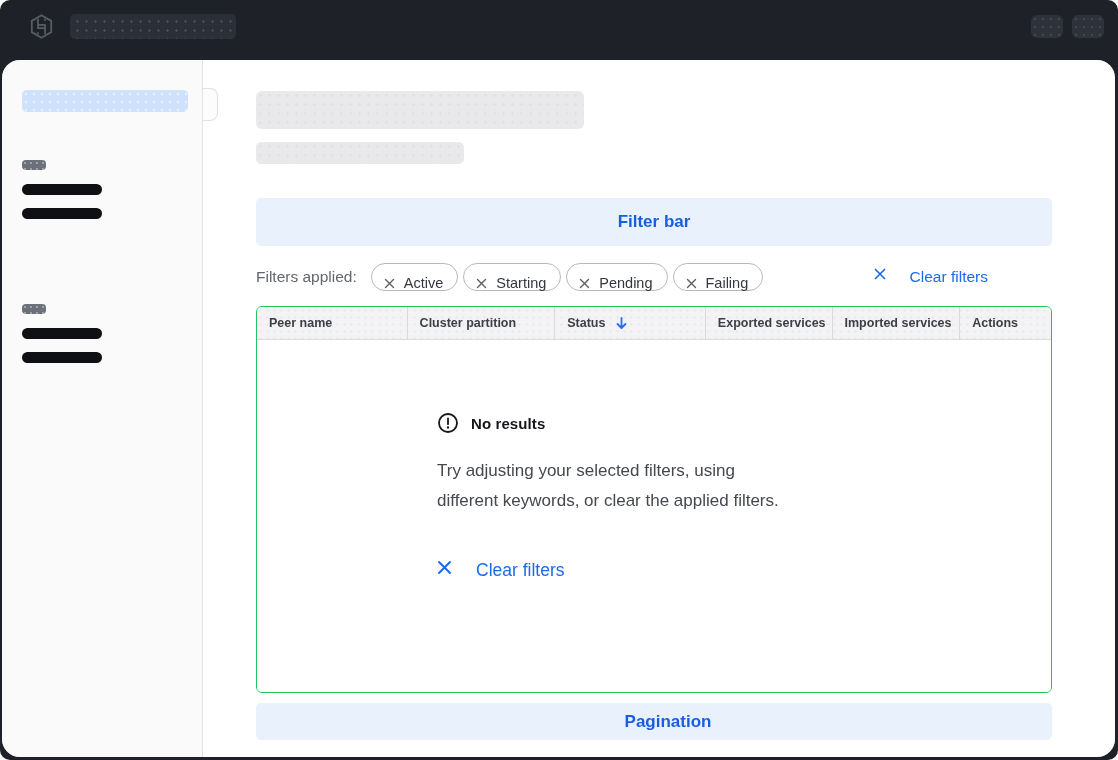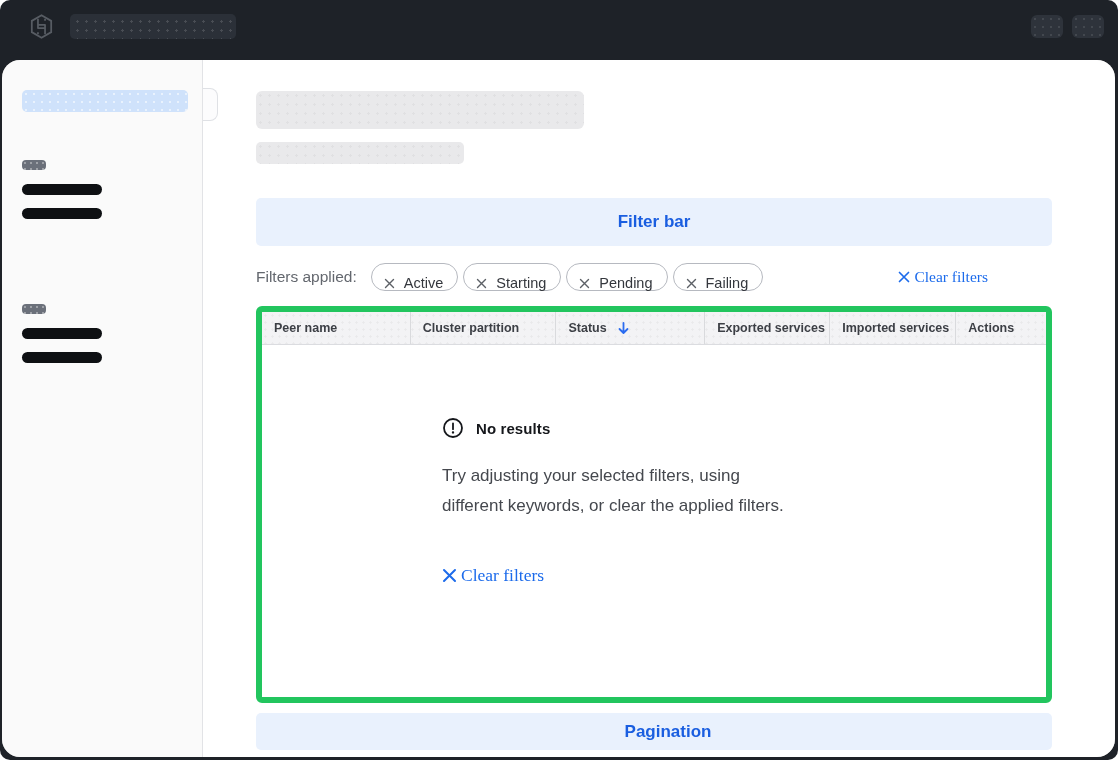--- a/index.html
+++ b/index.html
@@ -82,26 +82,26 @@
   .filters-row{ margin-top:17px; height:28px; display:flex; align-items:center; }
   .filters-label{ color:#63676e; font-size:15.5px; margin-right:14px;text-align:right; }
   .pill{
     display:inline-flex; align-items:center; gap:9px; height:28px;
     padding:12px 14px 0 12px; margin-right:5px;
     border:1px solid #b6b9c0; border-radius:14px; background:#ffffff;
     font-size:14.5px; color:#34373d; cursor:pointer; font-family:inherit;
   }
   .pill svg{ flex:0 0 auto; }
   .link{
-    display:inline-flex; align-items:center; gap:4px; color:#1c6beb;
-    font-size:15.5px; cursor:pointer; background:none; border:none; font-family:Liberation Serif, serif;
+    display:inline-flex; gap:24px; color:#1c6beb;
+    font-size:15.5px; cursor:pointer; background:none; border:none; font-family:Liberation Sans, sans-serif;
   }
   .filters-row .link{ margin-left:auto; margin-right:64px; font-weight:500; }
   
-  .table{ margin-top:15px; border:6px solid #22c55e; border-radius:6px; overflow:hidden; }
+  .table{ margin-top:15px; border:1px solid #22c55e; border-radius:6px; overflow:hidden; }
   .thead{
     display:flex; height:33px; background-color:#f3f3f5;
     background-image:radial-gradient(circle, rgba(0,0,0,0.045) 0.9px, transparent 1.3px);
     background-size:7px 7px; border-bottom:1px solid #dbdce0;
   }
   .th{
     display:flex; align-items:center; gap:10px; padding-left:12px;
     font-size:12.5px; font-weight:bold; color:#3c3f45; border-left:1px solid #d9dadd;
   }
   .th:first-child{ border-left:none; }

